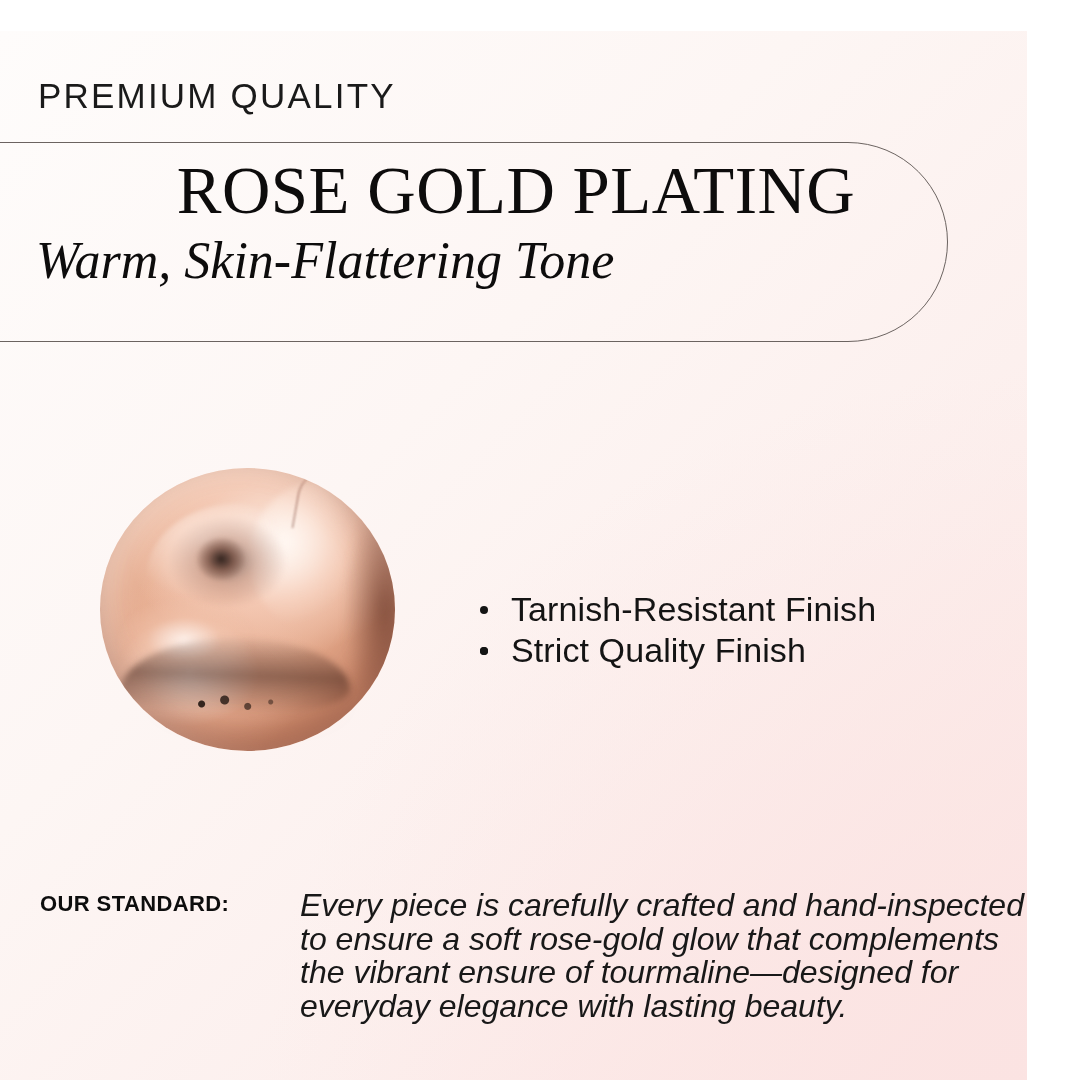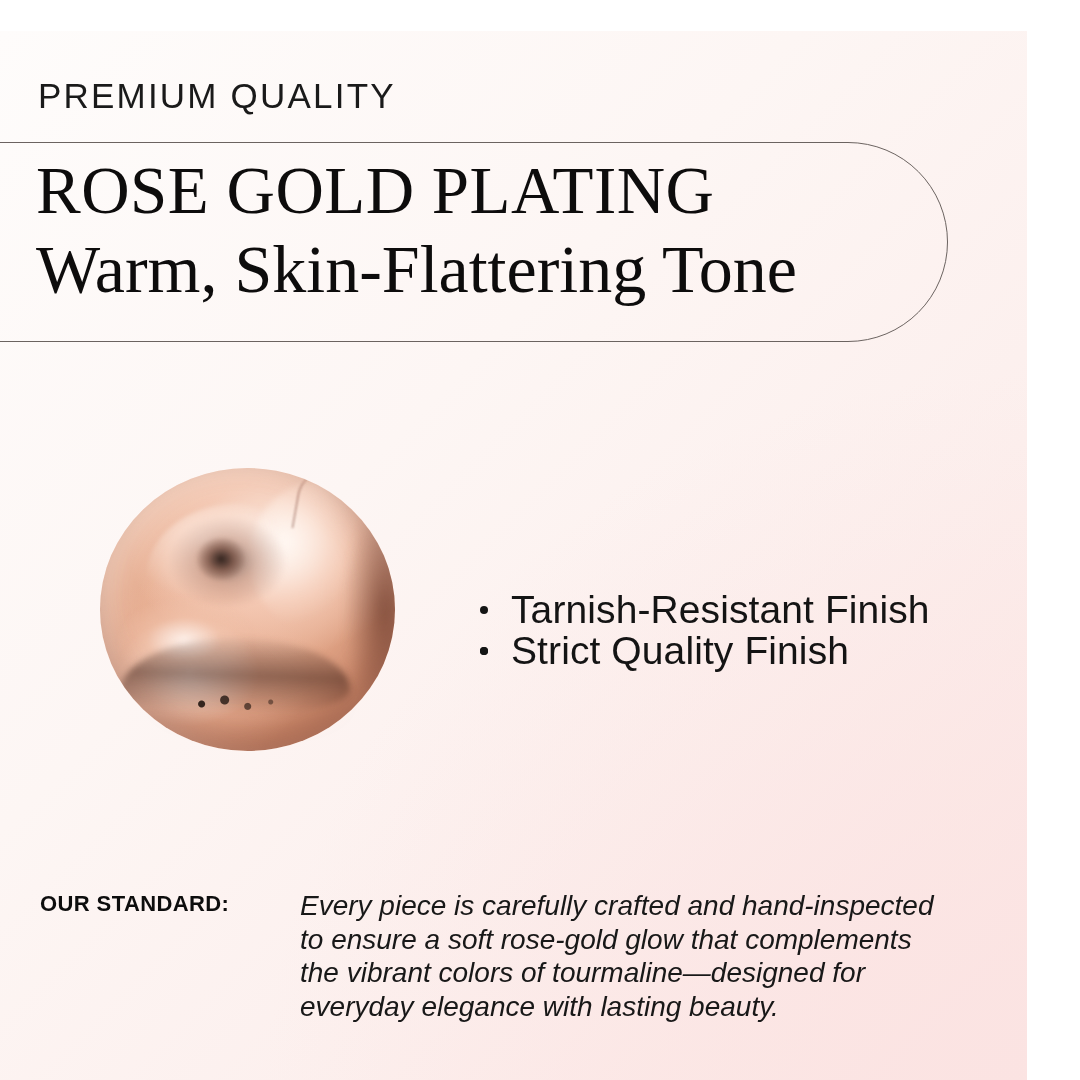--- a/index.html
+++ b/index.html
@@ -57,27 +57,29 @@
     width: 960px;
     color: #0d0c0c;
     font-family: "Liberation Serif", serif;
     line-height: 1;
   }
   .heading .l1 {
     display: block;
     font-size: 67px;
     letter-spacing: 0.5px;
     white-space: nowrap;
+    text-align: center;
   }
   .heading .l2 {
     display: block;
-    font-size: 68px;
+    font-size: 52px;
     margin-top: 11px;
     letter-spacing: 0px;
     white-space: nowrap;
+    font-style: italic;
   }
 
   
   .orb-wrap {
     position: absolute;
     left: 98px;
     top: 433px;
     width: 300px;
     height: 290px;
   }
@@ -204,21 +206,21 @@
     position: absolute;
     left: 478px;
     top: 558px;
     list-style: none;
     margin: 0;
     padding: 0;
     color: #141414;
   }
   .bullets li {
     position: relative;
-    font-size: 39px;
+    font-size: 34px;
     font-weight: 400;
     line-height: 41px;
     padding-left: 33px;
     white-space: nowrap;
     letter-spacing: 0.1px;
   }
   .bullets li .dot {
     position: absolute;
     left: 2px;
     top: 17px;
@@ -243,21 +245,21 @@
     font-weight: 700;
     letter-spacing: 0.4px;
     color: #0d0d0d;
     white-space: nowrap;
   }
   .standard-body {
     position: absolute;
     left: 260px;
     top: 0;
     width: 700px;
-    font-size: 28px;
+    font-size: 32px;
     font-style: italic;
     line-height: 33.5px;
     color: #181818;
   }
   .standard-body .ln { display: block; white-space: nowrap; }
 </style>
 </head>
 <body>
 
 <div id="card">
@@ -297,18 +299,18 @@
       <span class="dot"></span>
       <span>Strict Quality Finish</span>
     </li>
   </ul>
 
   <div class="standard">
     <div class="standard-label">OUR STANDARD:</div>
     <div class="standard-body">
       <span class="ln">Every piece is carefully crafted and hand-inspected</span>
       <span class="ln">to ensure a soft rose-gold glow that complements</span>
-      <span class="ln">the vibrant colors of tourmaline—designed for</span>
+      <span class="ln">the vibrant ensure of tourmaline—designed for</span>
       <span class="ln">everyday elegance with lasting beauty.</span>
     </div>
   </div>
 
 </div>
 
 </body></html>

